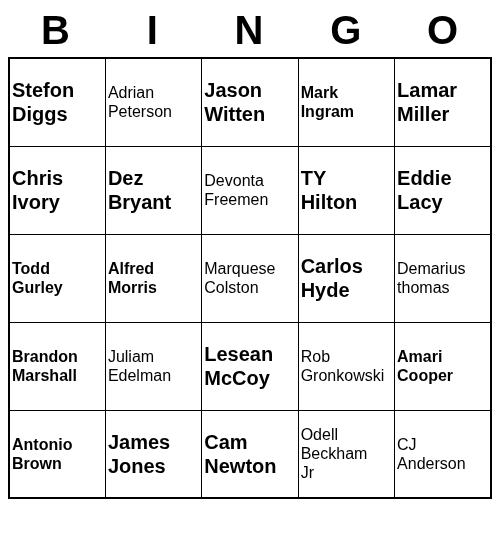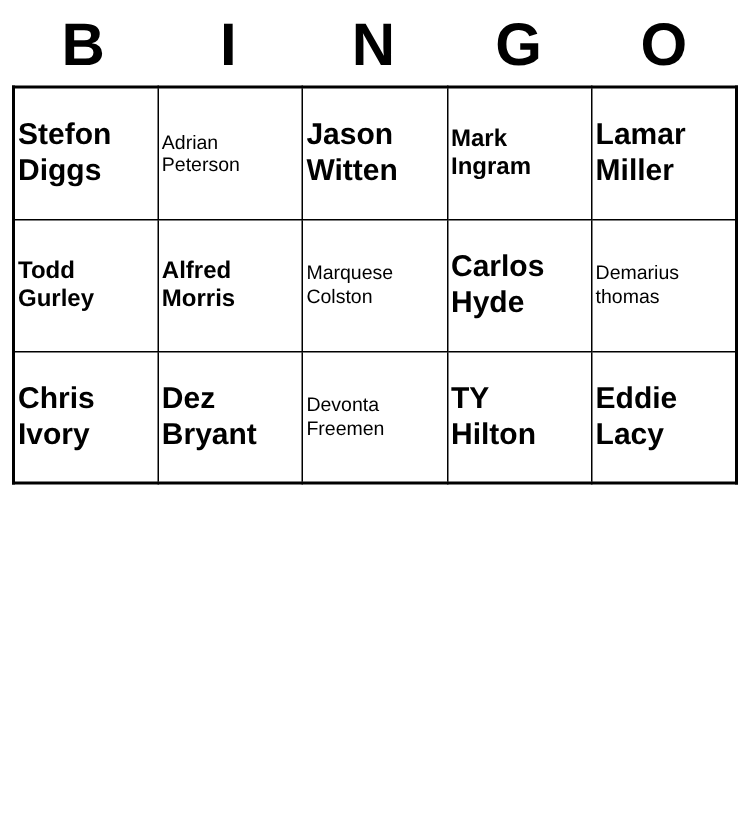--- a/index.html
+++ b/index.html
@@ -42,21 +42,21 @@
     }
     .large-text {
       font-size: 20px;
       font-weight: bold;
     }
     .medium-text {
       font-size: 16px;
       font-weight: bold;
     }
     .small-text {
-      font-size: 13px;
+      font-size: 16px;
     }
   </style>
 </head>
 <body>
 
 <div class="bingo-title">
   <span>B</span>
   <span>I</span>
   <span>N</span>
   <span>G</span>
@@ -66,27 +66,41 @@
 <table class="bingo-grid">
   <tbody id="grid-body">
   <tr>
         <td class="large-text">Stefon<br>Diggs</td>
         <td class="small-text">Adrian<br>Peterson</td>
         <td class="large-text">Jason<br>Witten</td>
         <td class="medium-text">Mark<br>Ingram</td>
         <td class="large-text">Lamar<br>Miller</td>
       </tr>
       <tr>
+        <td class="large-text">Chris<br>Ivory</td>
+        <td class="large-text">Dez<br>Bryant</td>
+        <td class="small-text">Devonta<br>Freemen</td>
+        <td class="large-text">TY<br>Hilton</td>
+        <td class="large-text">Eddie<br>Lacy</td>
+      </tr>
+      <tr>
         <td class="medium-text">Todd<br>Gurley</td>
         <td class="medium-text">Alfred<br>Morris</td>
         <td class="small-text">Marquese<br>Colston</td>
         <td class="large-text">Carlos<br>Hyde</td>
         <td class="small-text">Demarius<br>thomas</td>
       </tr>
       <tr>
-        <td class="large-text">Chris<br>Ivory</td>
-        <td class="large-text">Dez<br>Bryant</td>
-        <td class="small-text">Devonta<br>Freemen</td>
-        <td class="large-text">TY<br>Hilton</td>
-        <td class="large-text">Eddie<br>Lacy</td>
+        <td class="medium-text">Brandon<br>Marshall</td>
+        <td class="small-text">Juliam<br>Edelman</td>
+        <td class="large-text">Lesean<br>McCoy</td>
+        <td class="small-text">Rob<br>Gronkowski</td>
+        <td class="medium-text">Amari<br>Cooper</td>
+      </tr>
+      <tr>
+        <td class="medium-text">Antonio<br>Brown</td>
+        <td class="large-text">James<br>Jones</td>
+        <td class="large-text">Cam<br>Newton</td>
+        <td class="small-text">Odell Beckham<br>Jr</td>
+        <td class="small-text">CJ<br>Anderson</td>
       </tr>
     </tbody>
 </table>
 
 </body></html>

